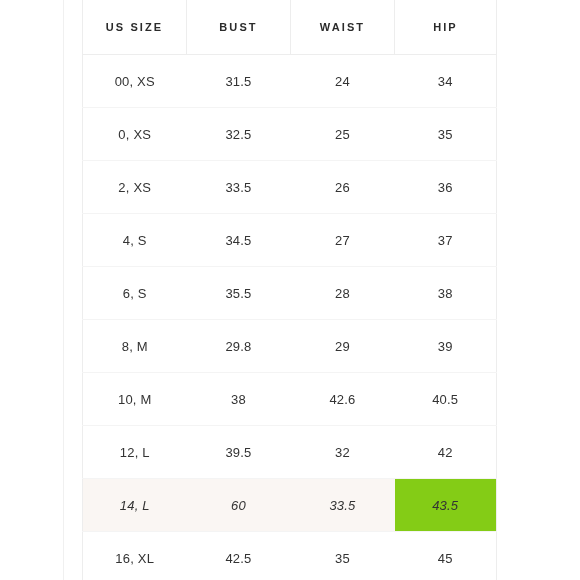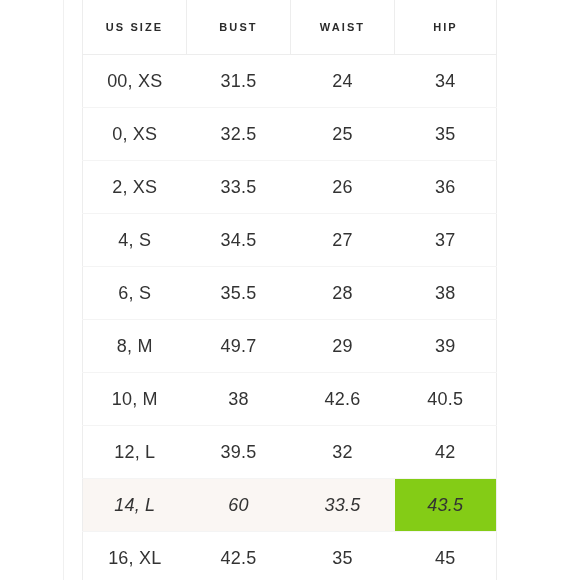--- a/index.html
+++ b/index.html
@@ -67,21 +67,21 @@
     white-space: nowrap;
   }
   .size-table thead th:last-child { border-right: none; }
 
   
   .size-table tbody td {
     height: 52px;
     padding: 0;
     text-align: center;
     vertical-align: middle;
-    font-size: 18px;
+    font-size: 13px;
     font-weight: 400;
     color: #333333;
     letter-spacing: 0.2px;
     border-bottom: 1px solid #f4f4f4;
     background: #ffffff;
     white-space: nowrap;
   }
   .size-table tbody tr:last-child td { border-bottom: 1px solid #f1f1f1; }
 
   
@@ -141,21 +141,21 @@
           <td>37</td>
         </tr>
         <tr>
           <td>6, S</td>
           <td>35.5</td>
           <td>28</td>
           <td>38</td>
         </tr>
         <tr>
           <td>8, M</td>
-          <td>49.7</td>
+          <td>29.8</td>
           <td>29</td>
           <td>39</td>
         </tr>
         <tr>
           <td>10, M</td>
           <td>38</td>
           <td>42.6</td>
           <td>40.5</td>
         </tr>
         <tr>

